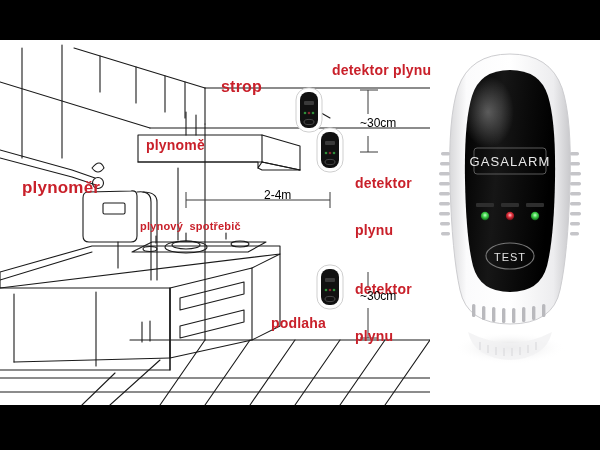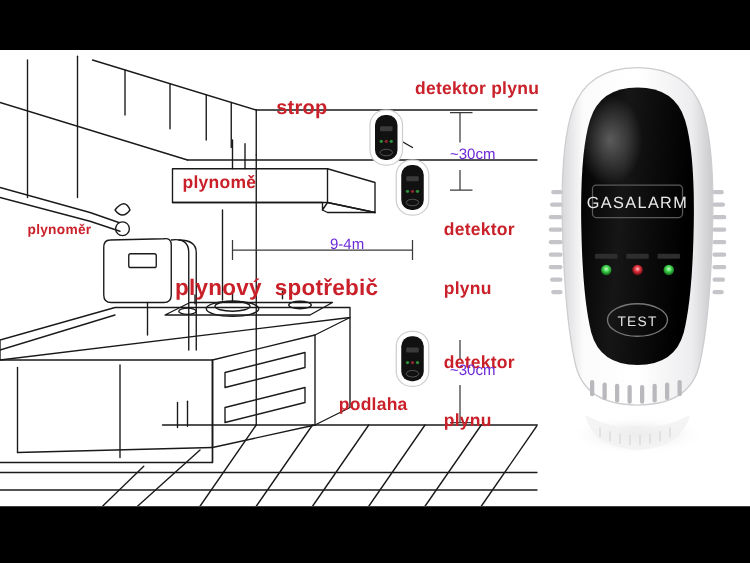--- a/index.html
+++ b/index.html
@@ -45,31 +45,31 @@
   .lbl {
     position: absolute;
     color: #c9202a;
     font-weight: bold;
     white-space: pre;
     line-height: 1.12;
     letter-spacing: 0.2px;
   }
   .lbl-strop   { left: 205px; top: 38px;  font-size: 16px; margin-left: 16px; }
   .lbl-digestor{ left: 146px; top: 98px;  font-size: 14px; }
-  .lbl-plynomer{ left: 22px;  top: 138px; font-size: 11px; }
-  .lbl-spotrebic{left: 140px; top: 180px; font-size: 18px; }
+  .lbl-plynomer{ left: 22px;  top: 138px; font-size: 17px; }
+  .lbl-spotrebic{left: 140px; top: 180px; font-size: 11px; }
   .lbl-podlaha { left: 271px; top: 276px; font-size: 14px; }
   .lbl-det1    { left: 332px; top: 23px;  font-size: 14px; }
   .lbl-det2    { left: 355px; top: 105px; font-size: 14px; }
   .lbl-det3    { left: 355px; top: 211px; font-size: 14px; }
 
   
   .dim {
     position: absolute;
-    color: #6d28d9;
+    color: #000000;
     font-size: 12px;
     white-space: pre;
     font-family: "Liberation Sans", sans-serif;
   }
   .dim-24m   { left: 264px; top: 148px; }
   .dim-30a   { left: 360px; top: 76px;  }
   .dim-30b   { left: 360px; top: 249px; }
 </style>
 </head>
 <body>
@@ -348,18 +348,18 @@
     <div class="lbl lbl-det2">
       <div>detektor</div>
       <div>plynu</div>
     </div>
 
     <div class="lbl lbl-det3">
       <div>detektor</div>
       <div>plynu</div>
     </div>
 
-    <div class="dim dim-24m">9-4m</div>
+    <div class="dim dim-24m">2-4m</div>
     <div class="dim dim-30a">~30cm</div>
     <div class="dim dim-30b">~30cm</div>
 
   </div>
 </div>
 
 </body></html>

